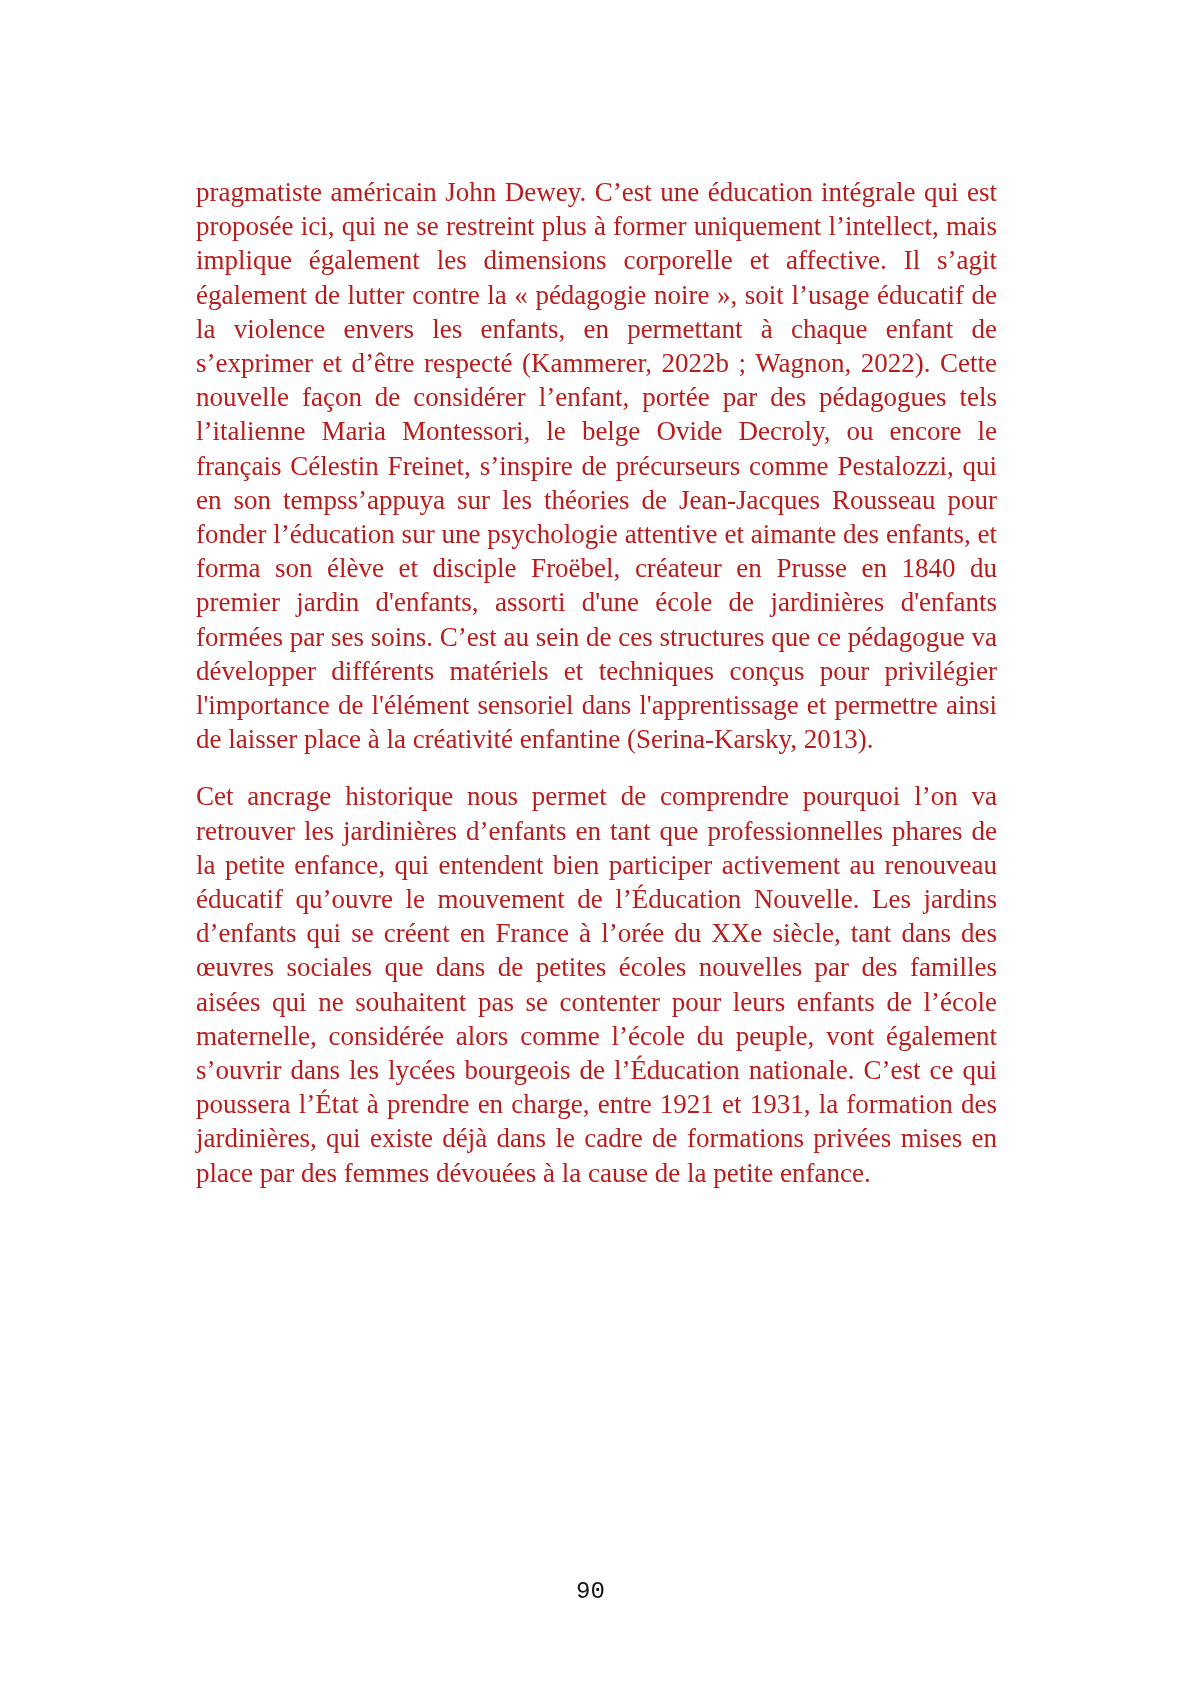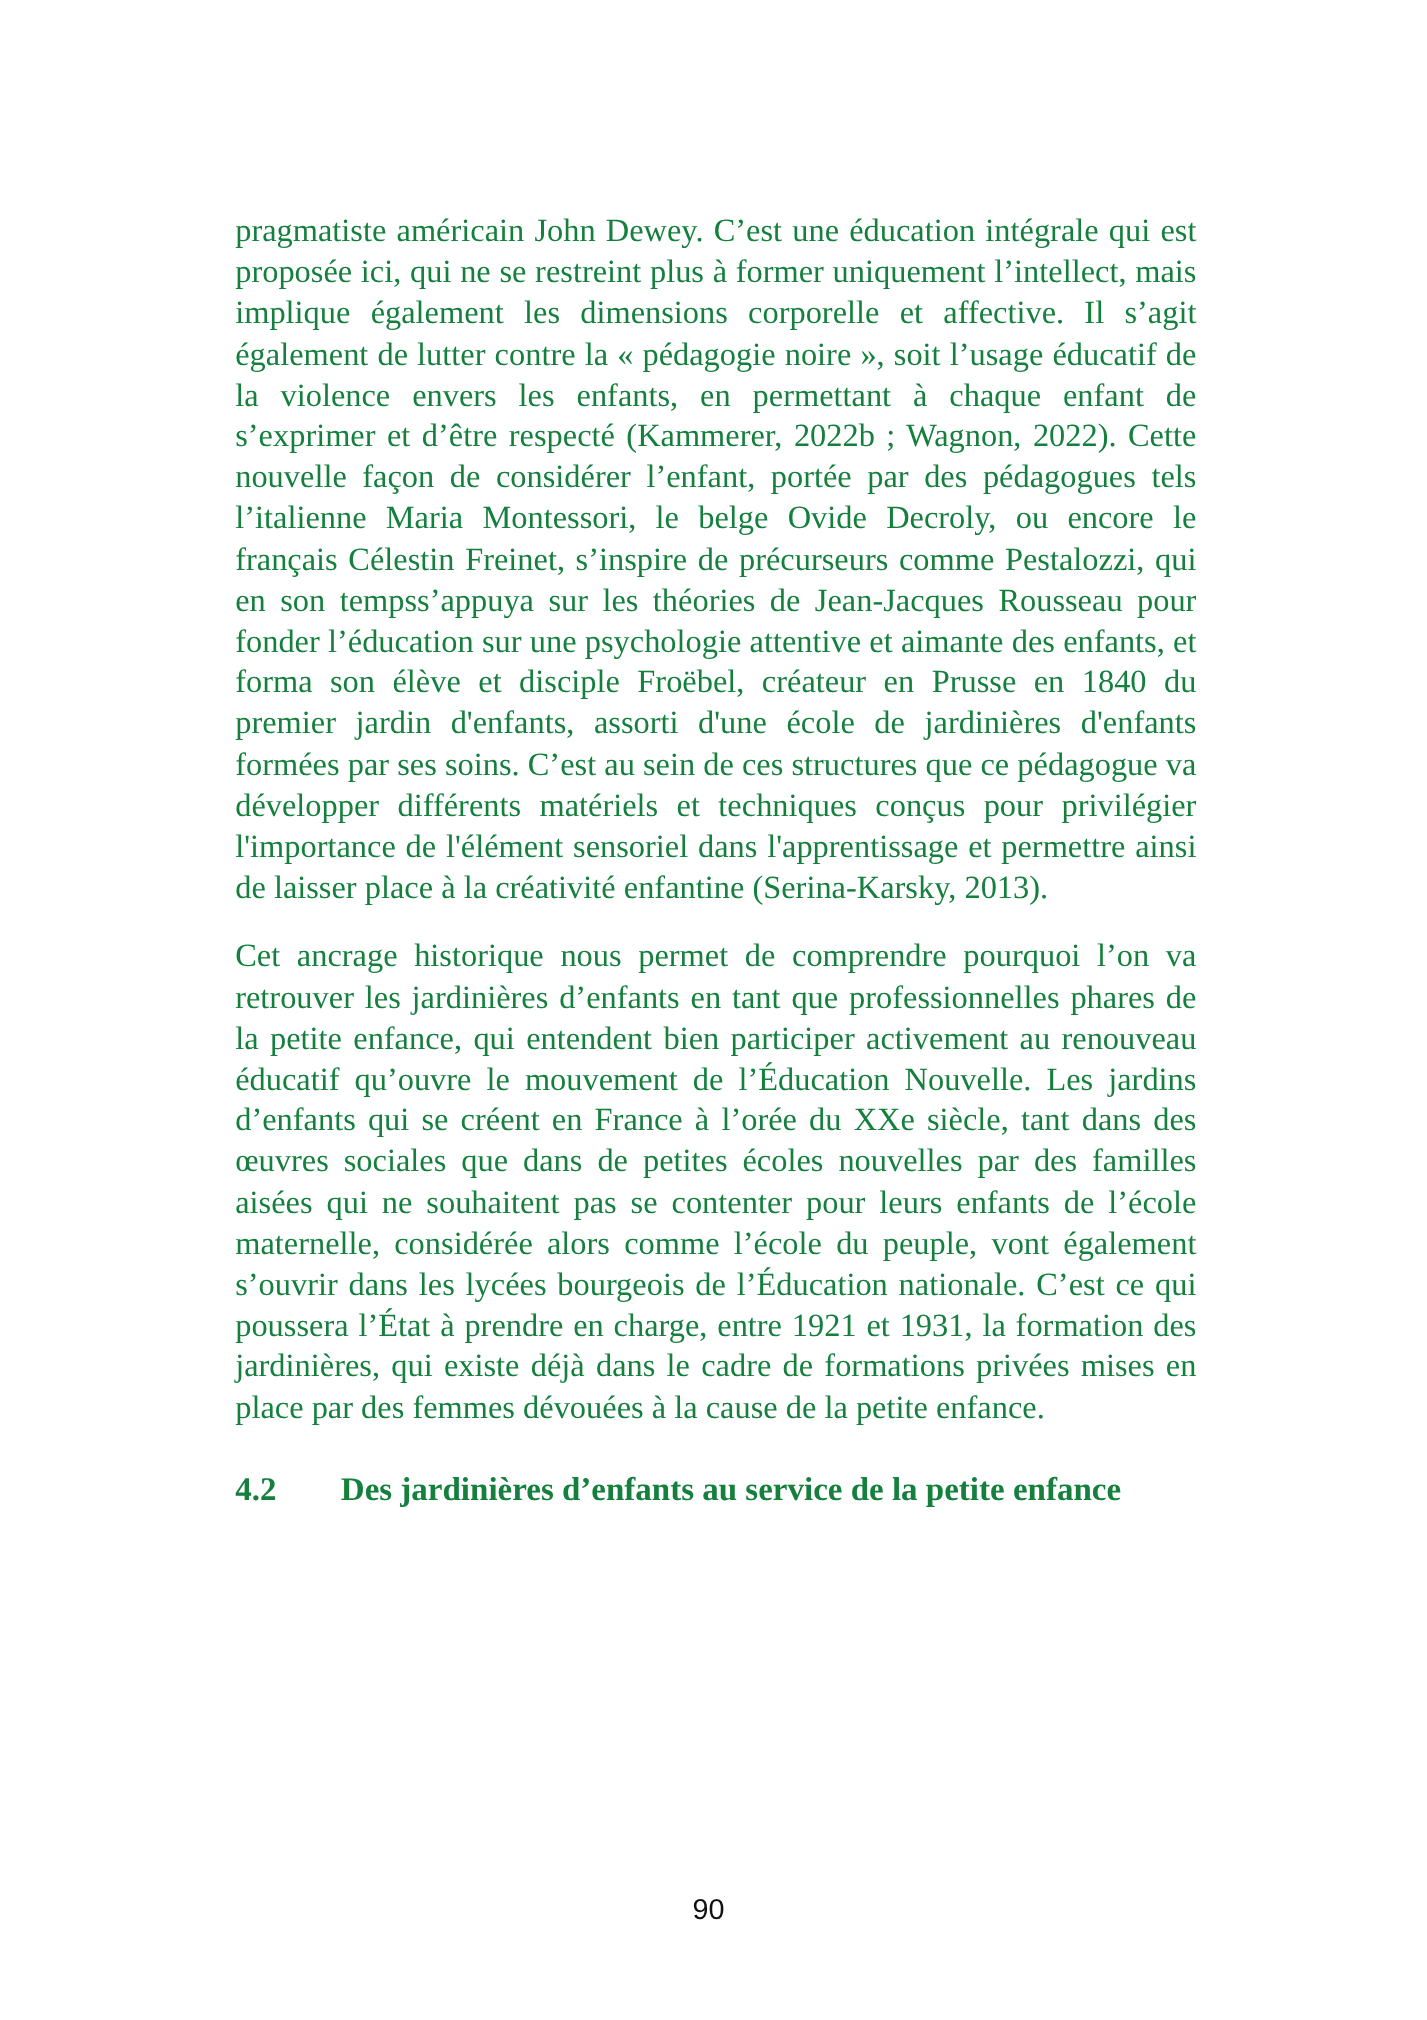--- a/index.html
+++ b/index.html
@@ -1,30 +1,27 @@
 <!DOCTYPE html>
 <html><head>
 <meta charset="utf-8">
 <style>
   html, body { margin:0; padding:0; background:#ffffff; }
   body { width:1189px; height:1683px; position:relative; overflow:hidden; }
   .page { position:absolute; left:196px; top:175px; width:801px;
-    font-family:"Liberation Serif","DejaVu Serif",serif; font-size:27px; color:#15803d;
+    font-family:"Liberation Serif","DejaVu Serif",serif; font-size:27px; color:#b91c1c;
     line-height:34.2px; }
   .para { margin:0; text-align:justify; text-align-last:left; hyphens:none; }
   .para + .para { margin-top:23px; }
   .heading { font-weight:bold; margin:34px 0 32px 0; font-size:27.5px; white-space:nowrap; }
   .heading .num { display:inline-block; width:88px; }
   .pagenum { position:absolute; top:1578px; left:0; width:1181px; text-align:center;
-    font-family:Liberation Sans, sans-serif; font-size:24px; color:#111; }
+    font-family:Liberation Mono, monospace; font-size:24px; color:#111; }
 </style>
 </head>
 <body>
 
 <div class="page">
   <p class="para">pragmatiste américain John Dewey. C’est une éducation intégrale qui est proposée ici, qui ne se restreint plus à former uniquement l’intellect, mais implique également les dimensions corporelle et affective. Il s’agit également de lutter contre la « pédagogie noire », soit l’usage éducatif de la violence envers les enfants, en permettant à chaque enfant de s’exprimer et d’être respecté (Kammerer, 2022b ; Wagnon, 2022). Cette nouvelle façon de considérer l’enfant, portée par des pédagogues tels l’italienne Maria Montessori, le belge Ovide Decroly, ou encore le français Célestin Freinet, s’inspire de précurseurs comme Pestalozzi, qui en son tempss’appuya sur les théories de Jean-Jacques Rousseau pour fonder l’éducation sur une psychologie attentive et aimante des enfants, et forma son élève et disciple Froëbel, créateur en Prusse en 1840 du premier jardin d'enfants, assorti d'une école de jardinières d'enfants formées par ses soins. C’est au sein de ces structures que ce pédagogue va développer différents matériels et techniques conçus pour privilégier l'importance de l'élément sensoriel dans l'apprentissage et permettre ainsi de laisser place à la créativité enfantine (Serina-Karsky, 2013).</p>
   <p class="para">Cet ancrage historique nous permet de comprendre pourquoi l’on va retrouver les jardinières d’enfants en tant que professionnelles phares de la petite enfance, qui entendent bien participer activement au renouveau éducatif qu’ouvre le mouvement de l’Éducation Nouvelle. Les jardins d’enfants qui se créent en France à l’orée du XXe siècle, tant dans des œuvres sociales que dans de petites écoles nouvelles par des familles aisées qui ne souhaitent pas se contenter pour leurs enfants de l’école maternelle, considérée alors comme l’école du peuple, vont également s’ouvrir dans les lycées bourgeois de l’Éducation nationale. C’est ce qui poussera l’État à prendre en charge, entre 1921 et 1931, la formation des jardinières, qui existe déjà dans le cadre de formations privées mises en place par des femmes dévouées à la cause de la petite enfance.</p>
-  <div class="heading">
-    <span class="num">4.2</span><span>Des jardinières d’enfants au service de la petite enfance</span>
-  </div>
 </div>
 
 <div class="pagenum">90</div>
 
 </body></html>

